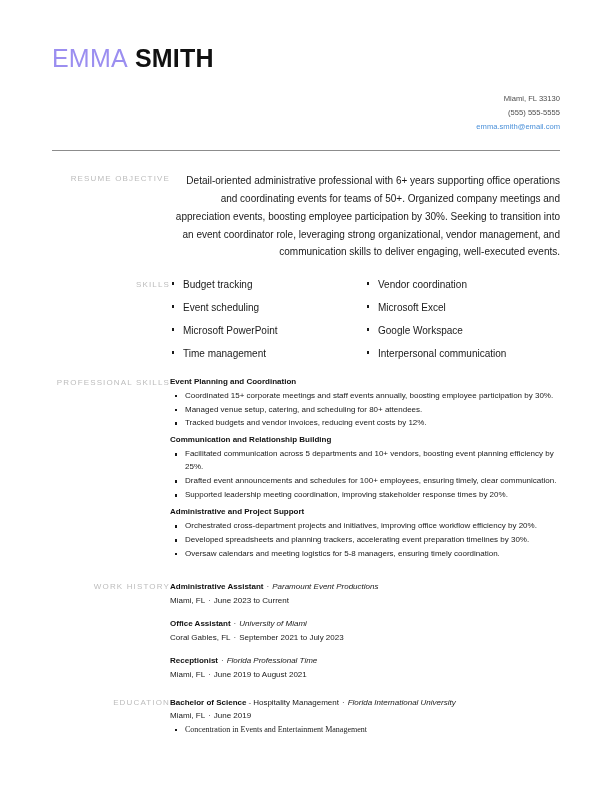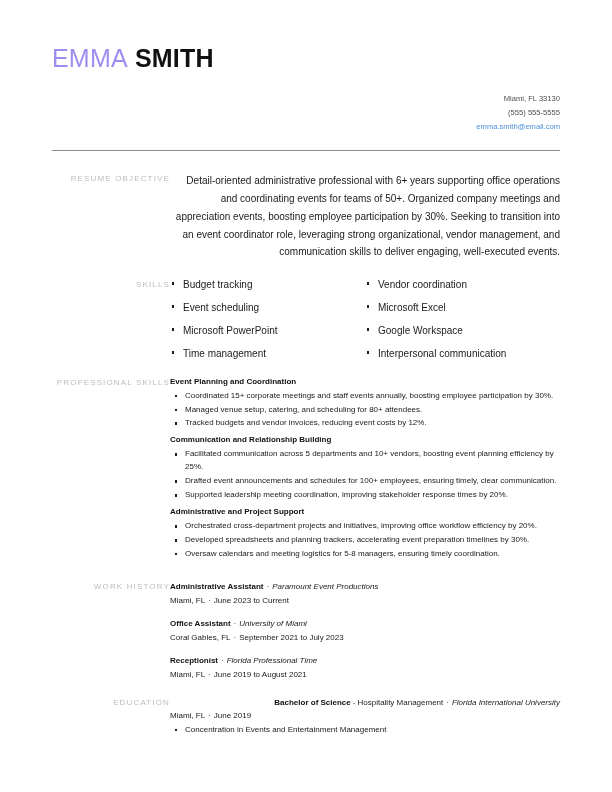--- a/index.html
+++ b/index.html
@@ -178,30 +178,31 @@
     font-style: italic;
     color: #1a1a1a;
   }
   .job-line2 {
     font-size: 8px;
     line-height: 1.7;
     color: #1a1a1a;
   }
 
   
-  .edu-line1 { font-size: 8px; line-height: 1.7; text-align: right; }
+  .edu-line1 { font-size: 8px; line-height: 1.7; }
   .edu-degree { font-weight: 700; color: #111111; }
   .dash { color: #555555; padding: 0 2px; }
   .edu-field { color: #1a1a1a; }
   .edu-school { font-style: italic; }
   .edu-line2 { font-size: 8px; line-height: 1.7; }
   .edu-bullets {
     margin: 1px 0 16px 0;
     padding: 0;
     list-style: none;
+    font-family: Liberation Serif, serif;
   }
   .edu-bullets li {
     position: relative;
     padding-left: 15px;
     font-size: 8px;
     line-height: 1.62;
   }
   .edu-bullets li::before {
     content: "";
     position: absolute;

